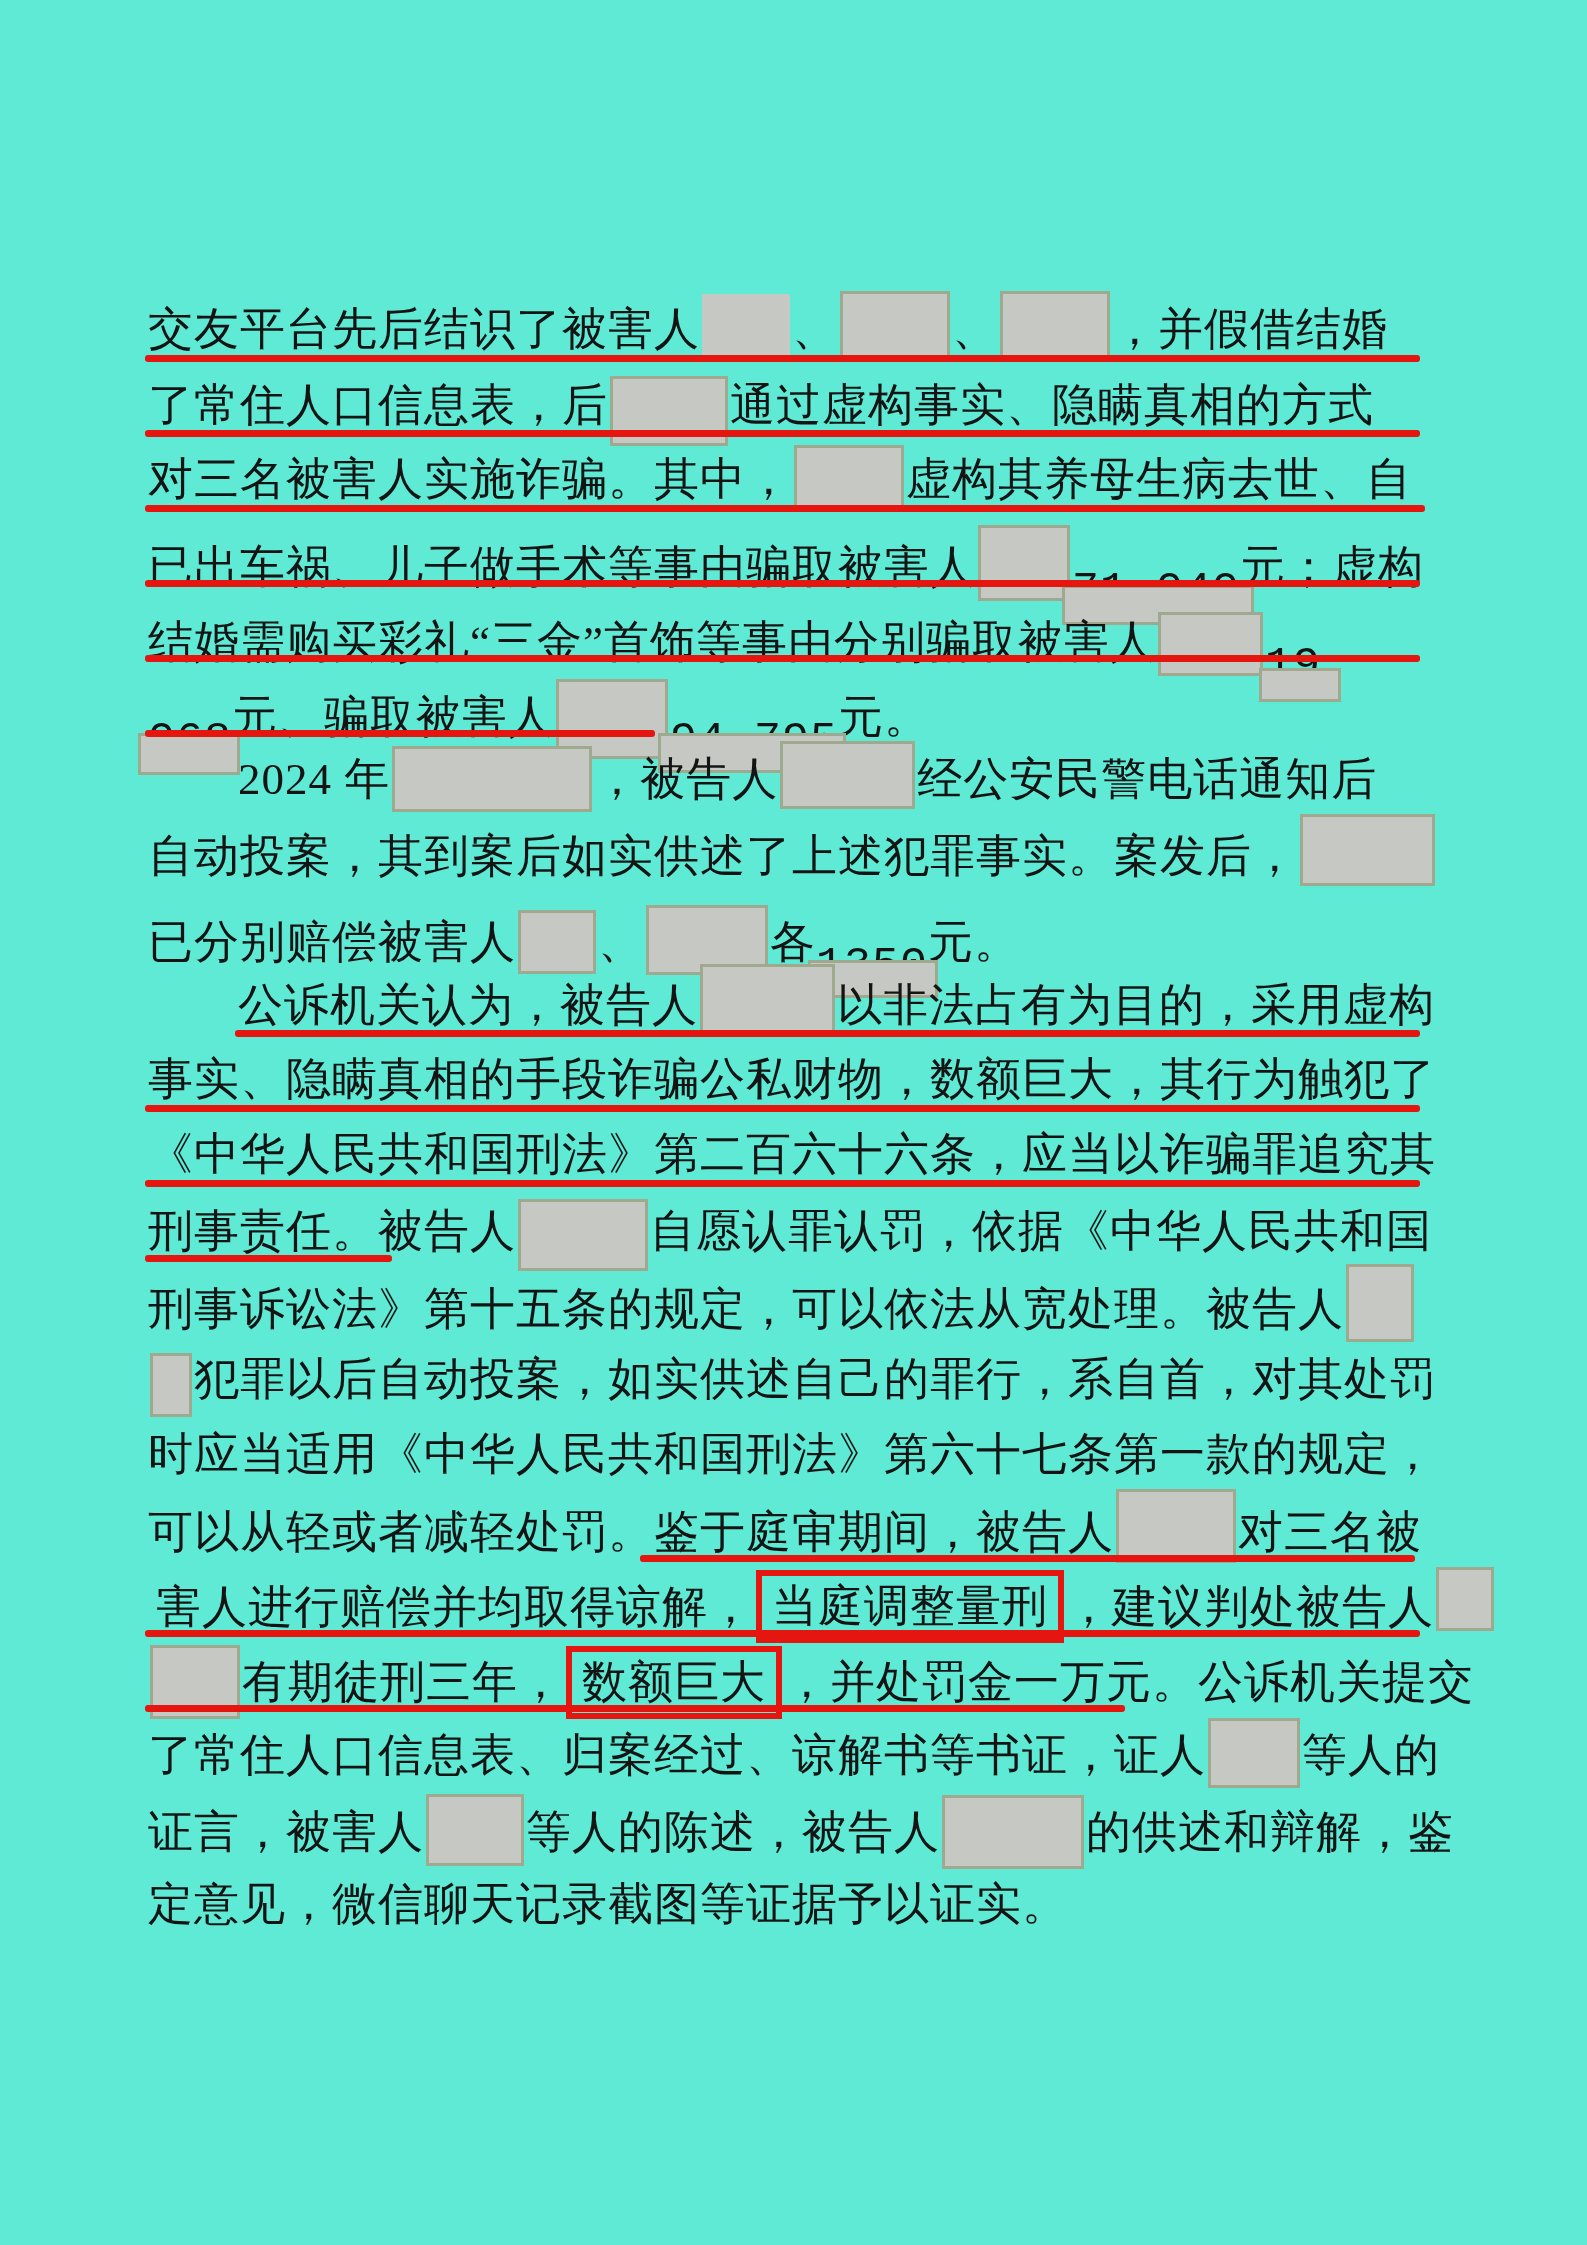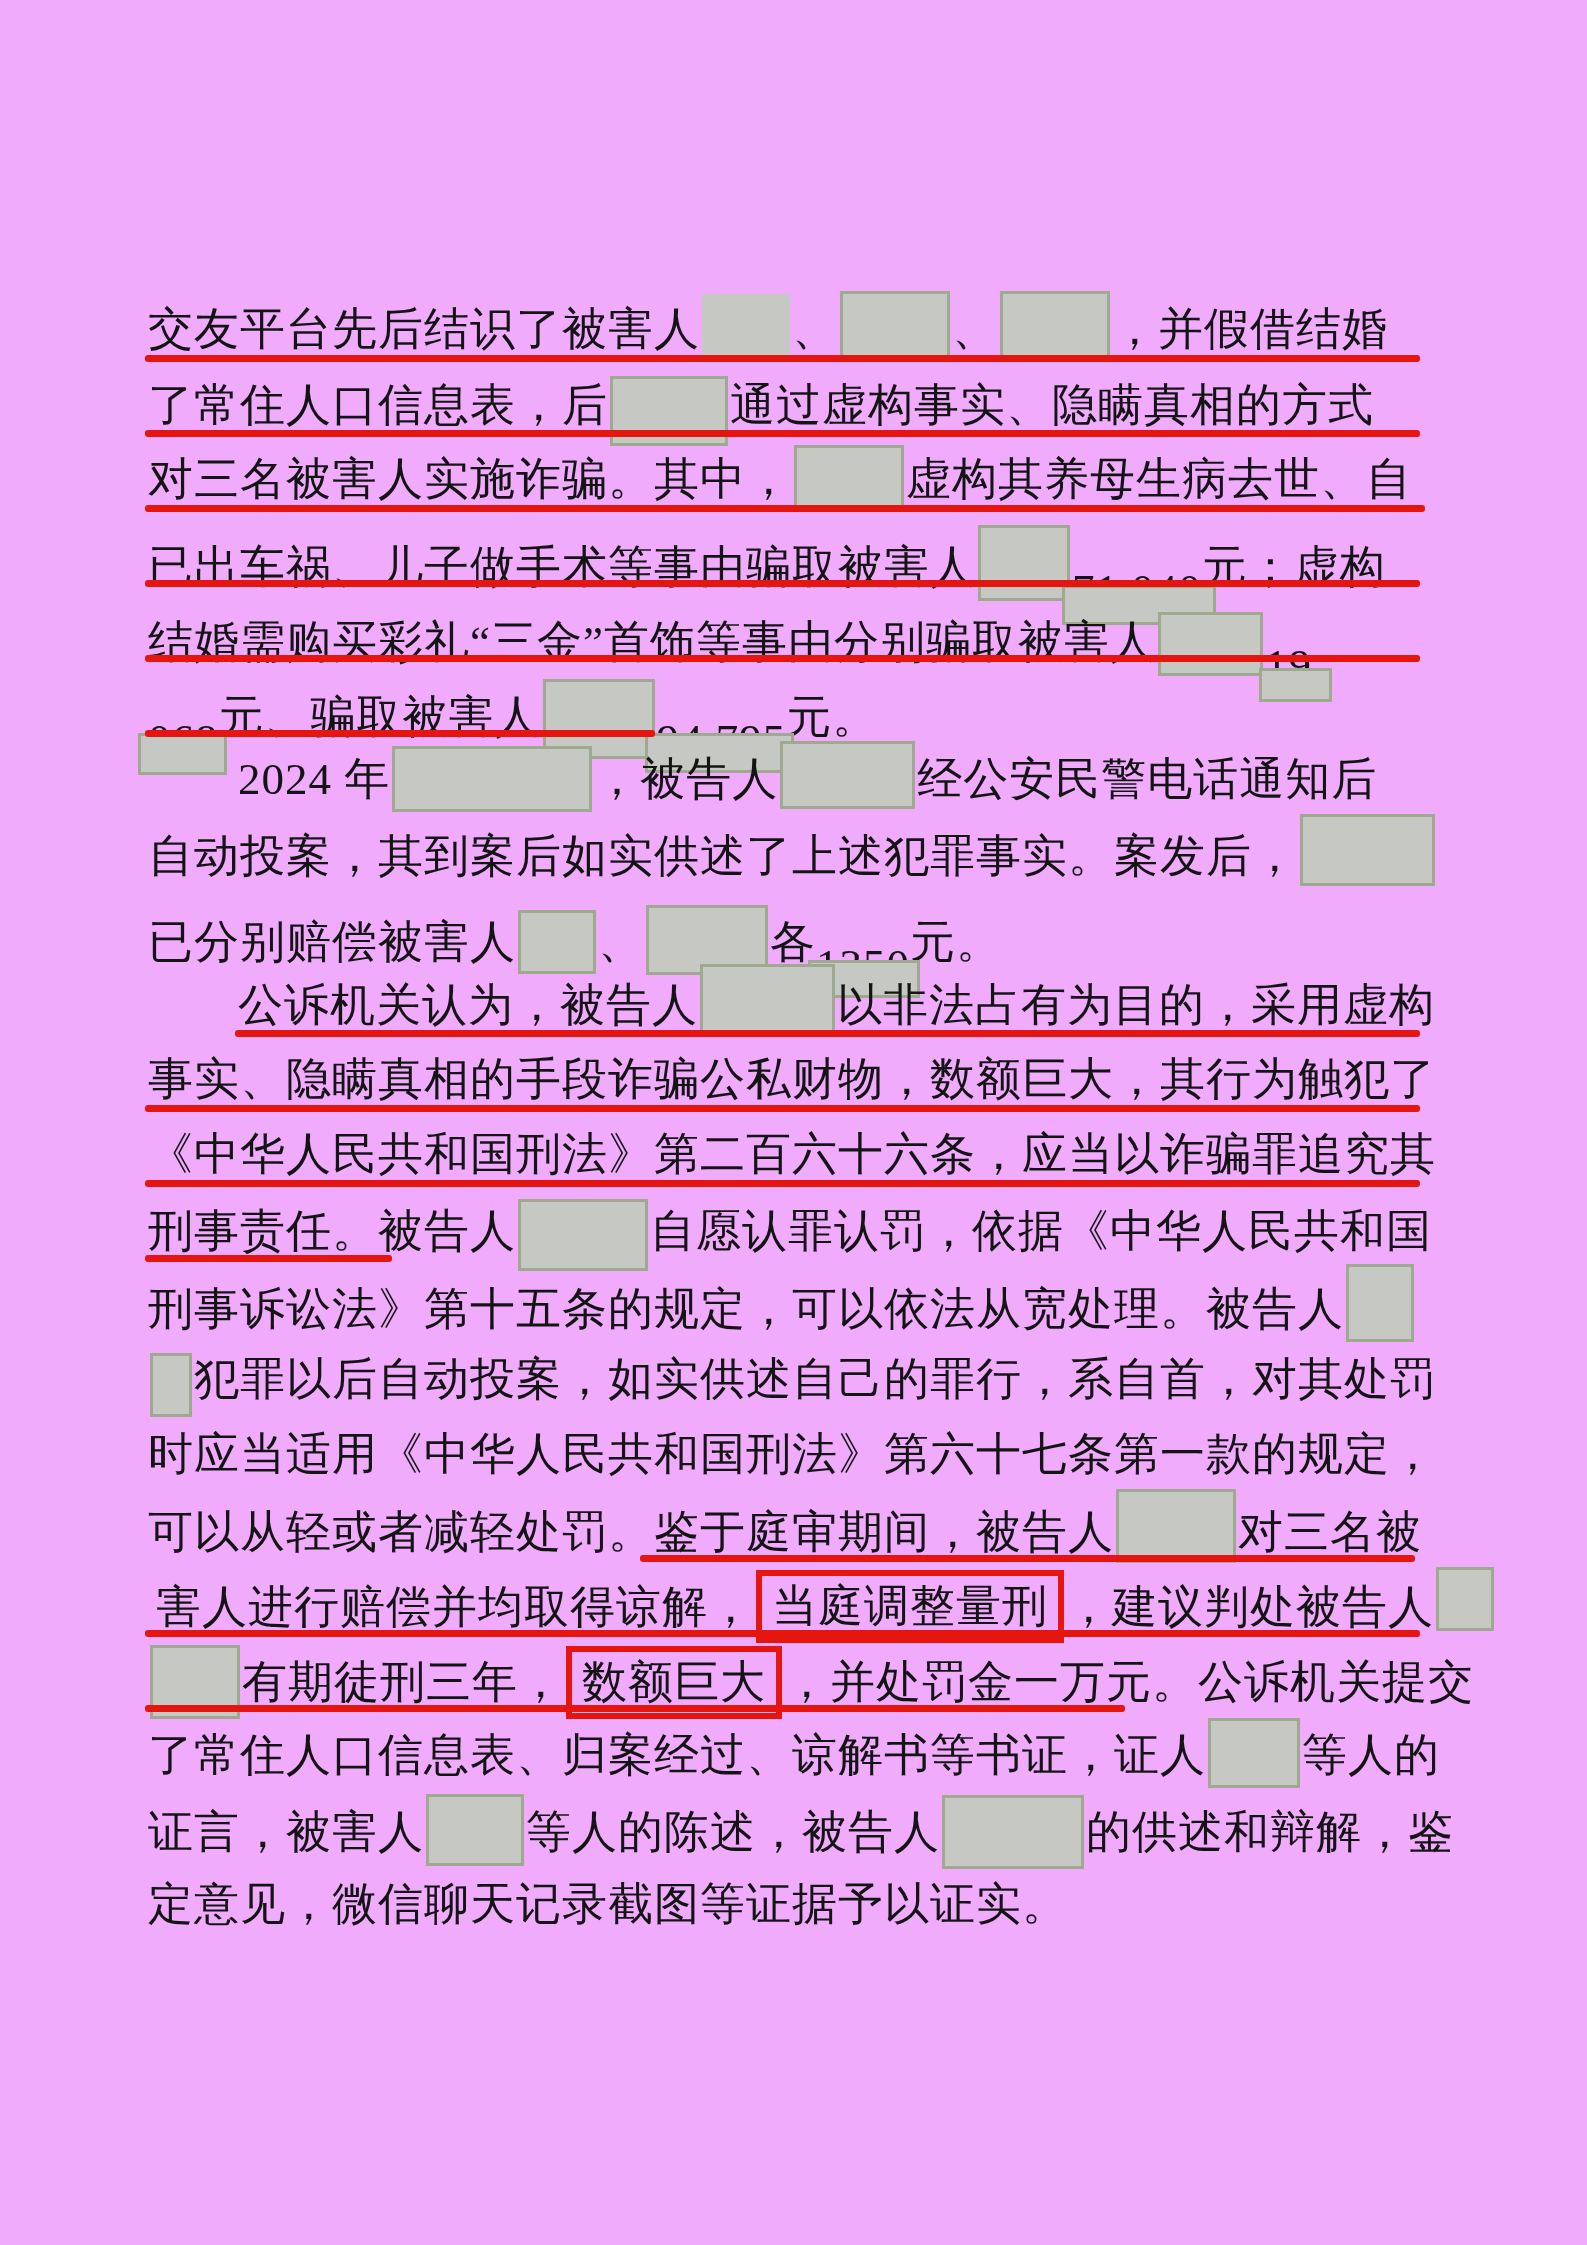--- a/index.html
+++ b/index.html
@@ -6,28 +6,28 @@
   #stage{position:relative;width:1587px;height:2245px;background:#ffffff;margin:0 auto;overflow:hidden;
          font-family:"Liberation Serif","DejaVu Serif",serif;color:#141414;}
   .line{position:absolute;height:58px;line-height:58px;font-size:45px;white-space:nowrap;letter-spacing:1px;}
   .txt{display:inline-block;vertical-align:middle;}
   .redact{display:inline-block;vertical-align:middle;background:var(--boxfill);
           border:3px solid var(--boxedge);box-sizing:border-box;margin:0 2px;}
   .redact.plain{border:none;}
   .kept{display:inline-block;vertical-align:middle;border:6px solid var(--red);
         padding:8px 10px;margin:0 2px;line-height:1;}
   .partial{position:relative;display:inline-block;vertical-align:middle;line-height:1;
-           font-family:Liberation Serif, serif;margin-top:48px;}
+           font-family:Liberation Mono, monospace;margin-top:48px;}
   .partial .cover{position:absolute;background:var(--boxfill);border:3px solid var(--boxedge);box-sizing:border-box;}
   .underline{position:absolute;height:7px;background:var(--red);border-radius:3px;}
 </style>
 </head>
 <body>
 
-<div id="stage" style="background: #f0abfc; color: rgb(20, 20, 20);">
+<div id="stage" style="background: #5eead4; color: rgb(20, 20, 20);">
     <div class="line" style="top: 295px; left: 148px;"><span class="txt">交友平台先后结识了被害人</span><span class="redact plain" style="width: 88px; height: 62px; transform: translateY(-4px);"></span><span class="txt">、</span><span class="redact" style="width: 110px; height: 68px; transform: translateY(-4px);"></span><span class="txt">、</span><span class="redact" style="width: 110px; height: 68px; transform: translateY(-4px);"></span><span class="txt">，并假借结婚</span></div>
     <div class="underline" style="top: 355px; left: 145px; width: 1275px;"></div>
     <div class="line" style="top: 370px; left: 148px;"><span class="txt">了常住人口信息表，后</span><span class="redact" style="width: 118px; height: 70px; transform: translateY(6px);"></span><span class="txt">通过虚构事实、隐瞒真相的方式</span></div>
     <div class="underline" style="top: 430px; left: 145px; width: 1275px;"></div>
     <div class="line" style="top: 445px; left: 148px;"><span class="txt">对三名被害人实施诈骗。其中，</span><span class="redact" style="width: 110px; height: 64px; transform: translateY(-2px);"></span><span class="txt">虚构其养母生病去世、自</span></div>
     <div class="underline" style="top: 505px; left: 145px; width: 1280px;"></div>
     <div class="line" style="top: 520px; left: 148px;"><span class="txt">已出车祸、儿子做手术等事由骗取被害人</span><span class="redact" style="width: 92px; height: 76px; transform: translateY(-4px);"></span><span class="partial"><span class="num">71,040</span><span class="cover" style="left: -10px; right: -14px; height: 40px; bottom: -12px;"></span></span><span class="txt"> 元；虚构</span></div>
     <div class="underline" style="top: 580px; left: 145px; width: 1275px;"></div>
     <div class="line" style="top: 595px; left: 148px;"><span class="txt">结婚需购买彩礼“三金”首饰等事由分别骗取被害人</span><span class="redact" style="width: 105px; height: 64px; transform: translateY(2px);"></span><span class="partial"><span class="num">19</span><span class="cover" style="left: -6px; right: -20px; height: 34px; bottom: -14px;"></span></span></div>
     <div class="underline" style="top: 655px; left: 145px; width: 1275px;"></div>

